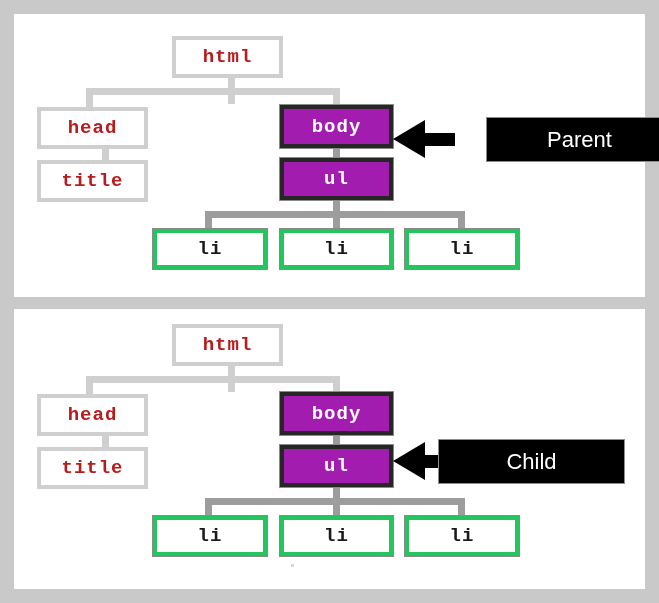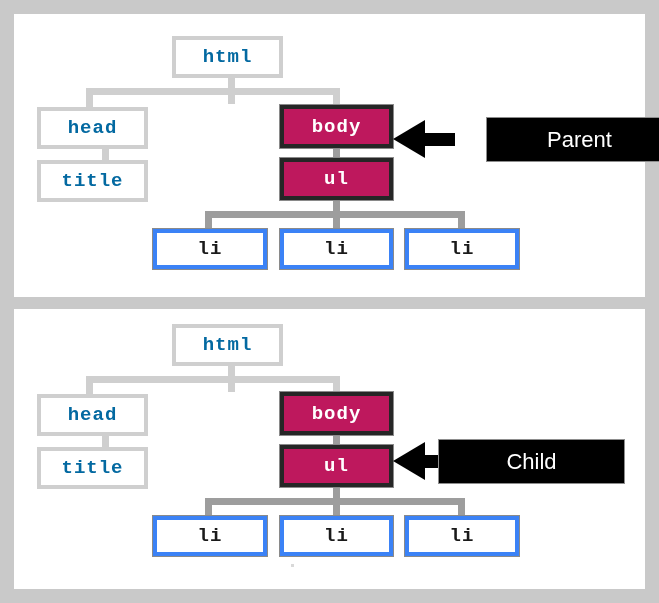--- a/index.html
+++ b/index.html
@@ -45,34 +45,34 @@
     justify-content: center;
     font-family: "Liberation Mono", "DejaVu Sans Mono", monospace;
     font-weight: bold;
     letter-spacing: 1px;
     white-space: nowrap;
   }
 
   .node-faded {
     border: 4px solid #cfcfcf;
     background: #ffffff;
-    color: #0369a1;
+    color: #b91c1c;
     font-size: 19px;
   }
 
   .node-red {
     border: 4px solid #262626;
-    background: #be185d;
+    background: #a21caf;
     color: #ffffff;
     font-size: 19px;
     box-shadow: 0 0 0 1px #8a8a8a;
   }
 
   .node-leaf {
-    border: 4px solid #3b82f6;
+    border: 4px solid #22c55e;
     background: #ffffff;
     color: #1a1a1a;
     font-size: 19px;
     box-shadow: 0 0 0 1px #8a8a8a;
   }
 
   
   .conn {
     position: absolute;
   }

